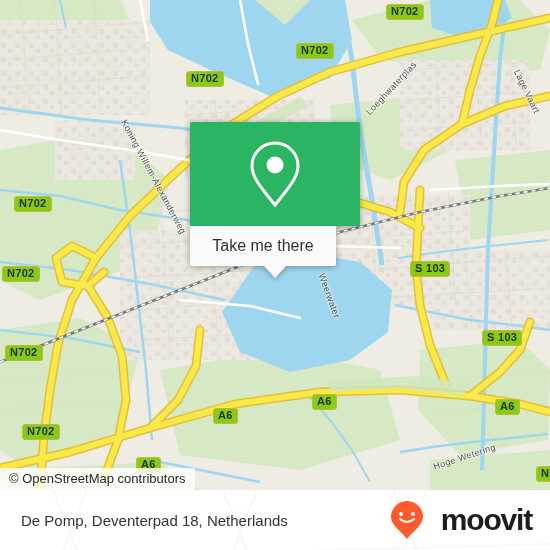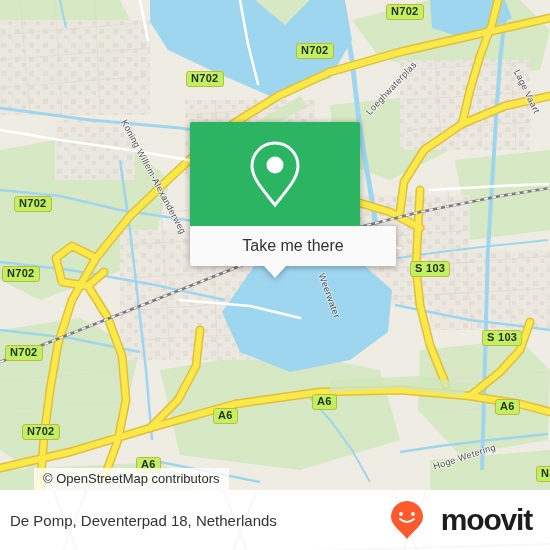--- a/index.html
+++ b/index.html
@@ -25,21 +25,21 @@
     width: 550px;
     height: 490px;
     overflow: hidden;
     background: #eceade;
   }
   .map-svg { position:absolute; left:0; top:0; width:550px; height:490px; display:block; }
 
   
   .shield {
     position: absolute;
-    background: #bef264;
+    background: #84cc16;
     border: 1.4px solid #c9b53a;
     border-radius: 3px;
     color: #2d2d1f;
     font-size: 11px;
     font-weight: bold;
     font-family: "Liberation Sans", sans-serif;
     padding: 1px 4px 2px 4px;
     line-height: 11px;
     letter-spacing: 0.3px;
     white-space: nowrap;
@@ -77,21 +77,21 @@
   #popup-green {
     width: 170px;
     height: 104px;
     background: #2bb462;
     border-radius: 2px 2px 0 0;
     display: flex;
     align-items: center;
     justify-content: center;
   }
   #popup-cta {
-    width: 206px;
+    width: 146px;
     height: 40px;
     background: #fafafa;
     border-radius: 0 0 2px 2px;
     display: flex;
     align-items: center;
     justify-content: center;
     color: #333333;
     font-size: 16px;
     font-family: "Liberation Sans", sans-serif;
     box-sizing: border-box;
@@ -112,21 +112,20 @@
     position: absolute;
     left: 0;
     bottom: 0;
     background: rgba(255,255,255,0.80);
     color: #2b2b2b;
     font-size: 13px;
     font-family: "Liberation Sans", sans-serif;
     padding: 3px 9px 4px 9px;
     line-height: 15px;
     white-space: nowrap;
-    margin-left: 34px;
   }
 
   
   #footer {
     position: absolute;
     left: 0;
     top: 490px;
     width: 550px;
     height: 60px;
     background: #ffffff;
@@ -138,21 +137,21 @@
     width: 550px; height: 180px;
     opacity: 0.30;
   }
   #footer-inner {
     position: absolute;
     left: 0; top: 0;
     width: 550px; height: 60px;
     display: flex;
     align-items: center;
     justify-content: space-between;
-    padding: 0 18px 0 10px;
+    padding: 0 18px 0 21px;
     box-sizing: border-box;
   }
   #footer-address {
     font-size: 15px;
     color: #333333;
     font-family: "Liberation Sans", sans-serif;
     white-space: nowrap;
   }
   #moovit-logo {
     display: flex;

